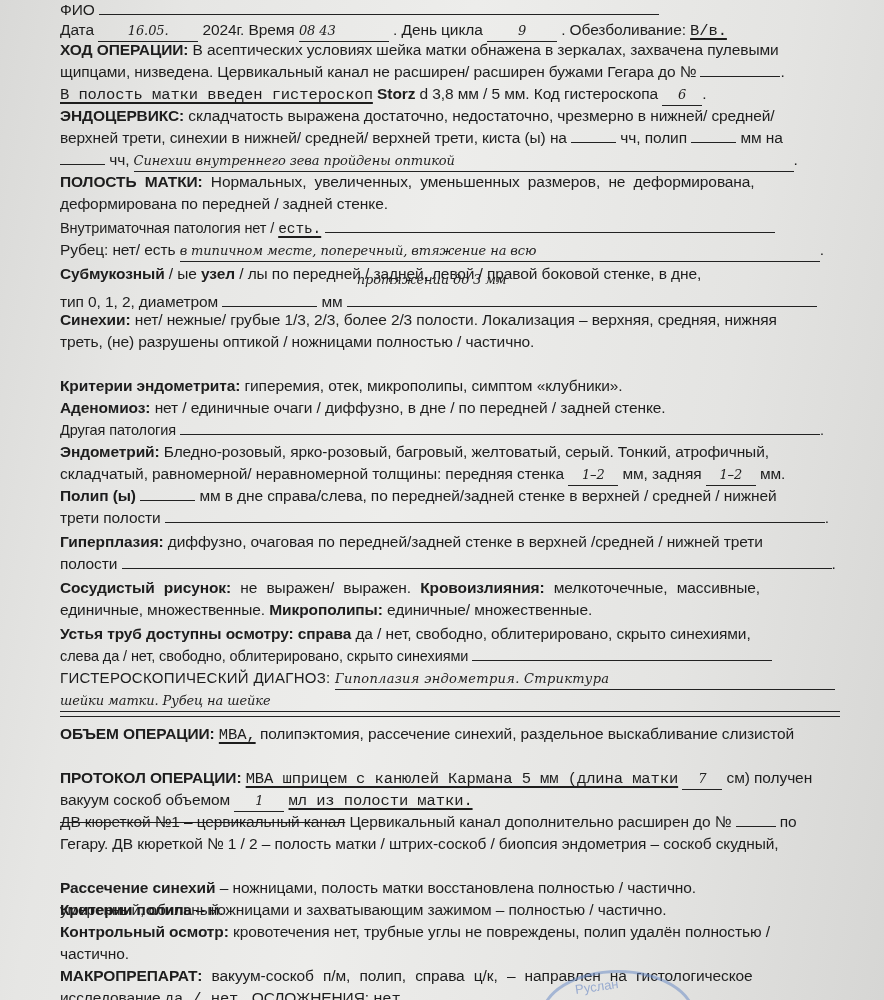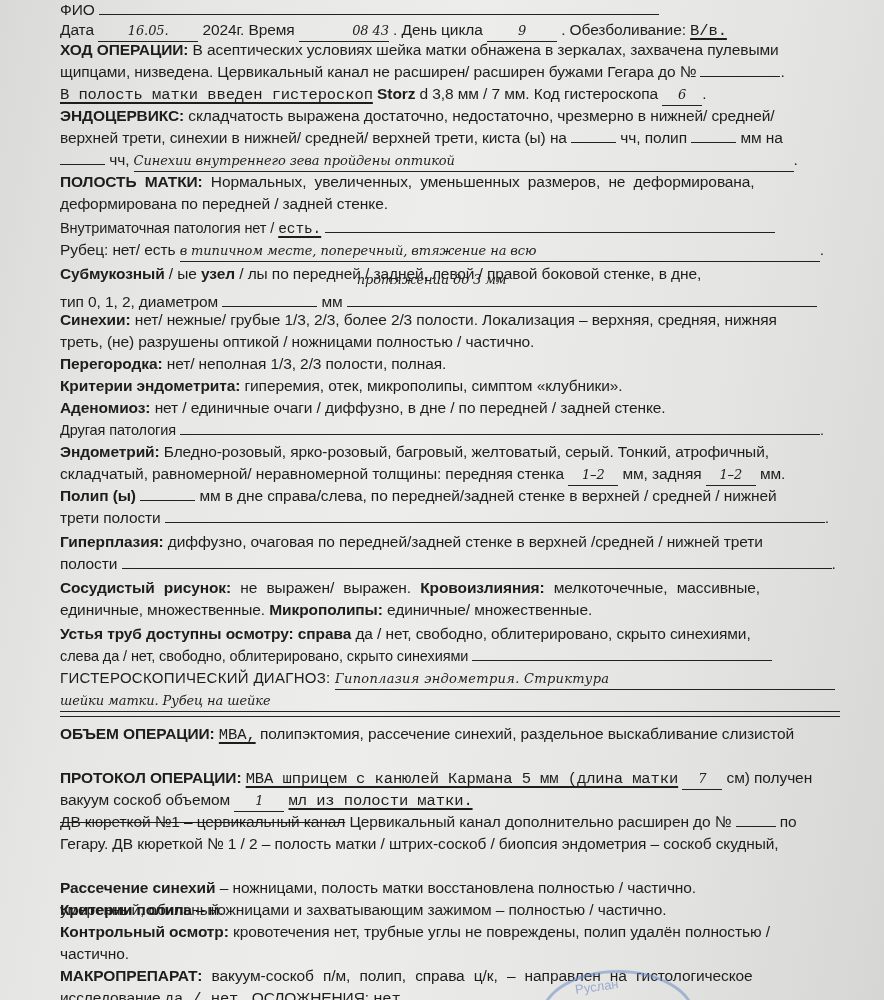--- a/index.html
+++ b/index.html
@@ -25,39 +25,39 @@
 
   <div class="line" style="top:0px">
     <span>ФИО</span>
     <span class="blank" style="width:560px"></span>
   </div>
 
   <div class="line" style="top:20px">
     <span>Дата</span>
     <span class="blank hw" style="width:100px;text-align:center;height:20px">16.05.</span>
     <span>2024г. Время</span>
-    <span class="blank hw" style="width:90px;text-align:right;height:20px">08 43</span>
+    <span class="blank hw" style="width:90px;text-align:left;height:20px">08 43</span>
     <span>. День цикла</span>
     <span class="blank hw" style="width:70px;text-align:center;height:20px">9</span>
     <span>. Обезболивание:</span>
     <span class="ul">В/в.</span>
   </div>
 
   <div class="line" style="top:40px">
     <span class="b">ХОД ОПЕРАЦИИ:</span>
     <span>В асептических условиях шейка матки обнажена в зеркалах, захвачена пулевыми</span>
   </div>
   <div class="line" style="top:62px">
     <span>щипцами, низведена. Цервикальный канал не расширен/ расширен бужами Гегара до №</span>
     <span class="blank" style="width:80px"></span>.
   </div>
   <div class="line" style="top:84px">
     <span class="ul">В полость матки введен гистероскоп</span>
     <span class="b">Storz</span>
-    <span>d 3,8 мм / 7 мм.  Код гистероскопа</span>
+    <span>d 3,8 мм / 5 мм.  Код гистероскопа</span>
     <span class="blank hw" style="width:40px;text-align:center;height:20px">6</span>.
   </div>
 
   <div class="line" style="top:106px">
     <span class="b">ЭНДОЦЕРВИКС:</span>
     <span>складчатость выражена достаточно, недостаточно, чрезмерно в нижней/ средней/</span>
   </div>
   <div class="line" style="top:128px">
     <span>верхней трети, синехии в нижней/ средней/ верхней трети, киста (ы) на</span>
     <span class="blank" style="width:45px"></span>
@@ -104,24 +104,20 @@
   </div>
 
   <div class="line" style="top:310px">
     <span class="b">Синехии:</span>
     <span>нет/ нежные/ грубые 1/3, 2/3, более 2/3 полости. Локализация – верхняя, средняя, нижняя</span>
   </div>
   <div class="line" style="top:332px">
     <span>треть, (не) разрушены оптикой / ножницами полностью / частично.</span>
   </div>
 
-  <div class="line" style="top:354px">
-    <span class="b">Перегородка:</span>
-    <span>нет/ неполная 1/3, 2/3 полости, полная.</span>
-  </div>
 
   <div class="line" style="top:376px">
     <span class="b">Критерии эндометрита:</span>
     <span>гиперемия, отек, микрополипы, симптом «клубники».</span>
   </div>
 
   <div class="line" style="top:398px">
     <span class="b">Аденомиоз:</span>
     <span>нет / единичные очаги / диффузно, в дне / по передней / задней стенке.</span>
   </div>

